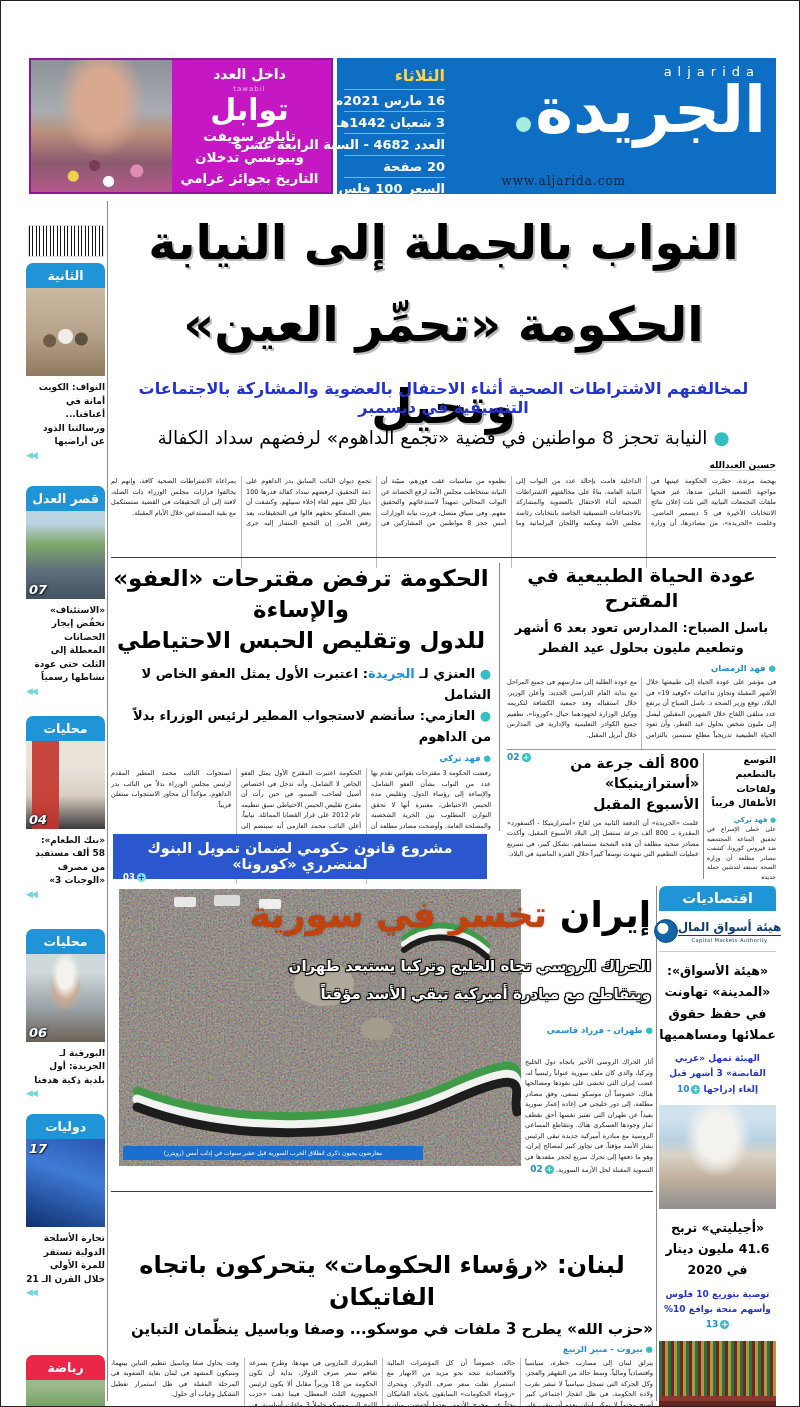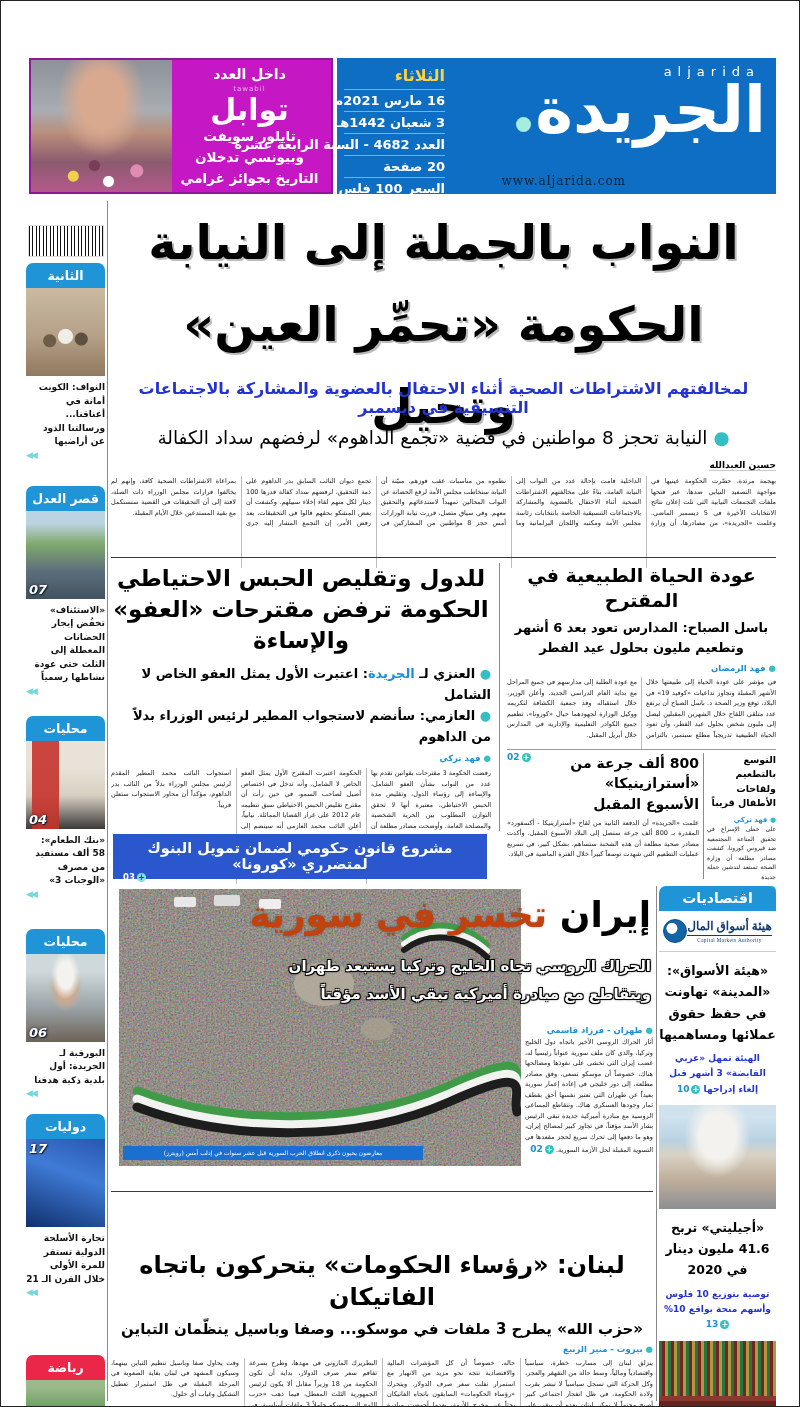--- a/index.html
+++ b/index.html
@@ -33,21 +33,21 @@
   .hline{position:absolute;height:0;border-top:1px solid #3a3a3a;}
   
   #barcode{left:27px;top:224px;width:74px;height:30px;background:repeating-linear-gradient(90deg,#111 0 1px,#fff 1px 3px,#111 3px 4px,#fff 4px 7px);border:1px solid #ddd;}
   
   #lead{left:110px;top:200px;width:665px;}
   .h1line{font-size:48px;font-weight:bold;color:#000;text-align:center;line-height:82px;height:82px;letter-spacing:-1px;text-shadow:2px 2px 0 #bbb;}
   .lead-sub{color:#2433cf;font-weight:bold;font-size:16px;text-align:center;margin-top:14px;}
   .lead-bullet{font-weight:normal;font-size:18.5px;color:#000;text-align:center;margin-top:10px;}
   .tealdot{color:#35bec4;}
   .lead-by{font-weight:bold;font-size:9px;text-align:right;margin-top:12px;border-bottom:1px solid #ccc;display:inline-block;}
-  .smallbody{font-size:6.5px;line-height:1.62;text-align:justify;color:#191919;direction:rtl;}
+  .smallbody{font-size:6.5px;line-height:1.62;text-align:justify;color:#191919;direction:rtl;margin-top:20px;}
   #lead-body{margin-top:4px;height:92px;column-count:5;column-gap:10px;column-rule:1px solid #bbb;overflow:hidden;}
   
   #mid-left{left:110px;top:562px;width:380px;}
   .h2line{font-size:23px;font-weight:bold;color:#000;text-align:center;line-height:1.35;}
   .mid-bullets{margin-top:8px;}
   .mbul{font-weight:bold;font-size:13px;text-align:right;line-height:1.6;}
   .brandblue{color:#1c8fd6;}
   .byline{font-weight:bold;font-size:8.5px;color:#1c8fd6;text-align:right;margin-top:6px;}
   #ml-body{margin-top:5px;height:116px;column-count:3;column-gap:10px;column-rule:1px solid #bbb;overflow:hidden;}
   #mid-right{left:506px;top:562px;width:269px;}
@@ -73,26 +73,26 @@
   #photo svg{display:block;}
   .caption{position:absolute;left:4px;bottom:6px;width:300px;background:#1b6fd0;color:#fff;font-size:6px;line-height:14px;height:14px;text-align:center;white-space:nowrap;overflow:hidden;}
   #iran-hl{right:148px;top:890px;width:470px;text-align:right;font-weight:bold;font-size:36px;line-height:1.35;}
   .hl-over{color:#c2410c;text-shadow:0 0 3px rgba(0,0,0,.35);}
   #iran-sub{right:148px;top:952px;width:430px;text-align:right;font-weight:bold;font-size:15px;line-height:1.85;color:#fff;text-shadow:-1px -1px 0 #000,1px -1px 0 #000,-1px 1px 0 #000,1px 1px 0 #000,0 0 3px #000;}
   #iran-by{left:524px;top:1018px;width:128px;}
   #iran-body{left:524px;top:1036px;width:128px;height:122px;overflow:hidden;}
   
   #leb{left:110px;top:1248px;width:542px;}
   .leb-h{font-size:24px;font-weight:bold;text-align:center;line-height:1.35;}
-  .leb-sub{font-size:15px;font-weight:bold;text-align:center;margin-top:6px;}
+  .leb-sub{font-size:15px;font-weight:bold;text-align:right;margin-top:6px;}
   #leb-body{margin-top:4px;height:100px;column-count:4;column-gap:10px;column-rule:1px solid #bbb;overflow:hidden;}
   
   #econ{left:658px;top:885px;width:117px;border-right:0;}
   .econ-tab{background:#1f95d8;color:#fff;font-weight:bold;font-size:14px;text-align:center;height:25px;line-height:25px;border-radius:7px 7px 0 0;}
-  .cma{display:flex;align-items:center;justify-content:center;gap:0;padding:8px 2px;border-bottom:1px solid #ccc;font-family:Liberation Serif, serif;}
+  .cma{display:flex;align-items:center;justify-content:center;gap:0;padding:8px 2px;border-bottom:1px solid #ccc;}
   .cma-ar{color:#123d73;font-weight:bold;font-size:12px;white-space:nowrap;}
   .cma-en{color:#123d73;font-size:5.2px;letter-spacing:.4px;border-top:1px solid #123d73;margin-top:1px;padding-top:1px;text-align:center;}
   .cma-circle{width:22px;height:22px;border-radius:50%;background:radial-gradient(circle at 36% 38%, #fff 26%, #1464a8 30%);border:1px solid #0d4b80;flex:none;}
   .ec-h{font-weight:bold;font-size:12.5px;text-align:center;line-height:1.7;margin-top:8px;}
   .ec-sub{color:#2433cf;font-weight:bold;font-size:9px;text-align:center;line-height:1.7;margin-top:6px;}
   .ec-ph{width:100%;height:104px;margin-top:8px;}
   .eph1{background:radial-gradient(ellipse at 50% 30%, #f4f2ee 22%, transparent 40%),linear-gradient(180deg,#cfe2ee 12%,#b9d2e2 34%,#d9d2c4 48%,#bfae9a 72%,#8d8f93 100%);}
   .eph2{height:120px;background:linear-gradient(180deg,rgba(0,0,0,.18),rgba(0,0,0,.18)),repeating-linear-gradient(90deg,#2e8f4e 0 3px,#8f2c2c 3px 6px,#d8b84a 6px 9px),repeating-linear-gradient(0deg,#a8453c 0 5px,#7e2c26 5px 10px);background-size:100% 100%,100% 46%,100% 54%;background-position:0 0,top,bottom;background-repeat:no-repeat;}
   
   #sidebar{left:25px;top:262px;width:79px;}
@@ -151,22 +151,22 @@
     <div class="h1line">الحكومة «تحمِّر العين» وتحيل</div>
     <div class="lead-sub">لمخالفتهم الاشتراطات الصحية أثناء الاحتفال بالعضوية والمشاركة بالاجتماعات التنسيقية في ديسمبر</div>
     <div class="lead-bullet"><span class="tealdot">●</span> <span>النيابة تحجز 8 مواطنين في قضية «تجمع الداهوم» لرفضهم سداد الكفالة</span></div>
     <div><span class="lead-by">حسين العبدالله</span></div>
     <div class="smallbody" id="lead-body">بهجمة مرتدة، حضّرت الحكومة عينيها في مواجهة التصعيد النيابي ضدها، عبر فتحها ملفات التجمعات النيابية التي تلت إعلان نتائج الانتخابات الأخيرة في 5 ديسمبر الماضي. وعلمت «الجريدة»، من مصادرها، أن وزارة الداخلية قامت بإحالة عدد من النواب إلى النيابة العامة، بناءً على مخالفتهم الاشتراطات الصحية أثناء الاحتفال بالعضوية والمشاركة بالاجتماعات التنسيقية الخاصة بانتخابات رئاسة مجلس الأمة ومكتبه واللجان البرلمانية وما نظموه من مناسبات عقب فوزهم، مبيّنة أن النيابة ستخاطب مجلس الأمة لرفع الحصانة عن النواب المحالين تمهيداً لاستدعائهم والتحقيق معهم. وفي سياق متصل، قررت نيابة الوزارات أمس حجز 8 مواطنين من المشاركين في تجمع ديوان النائب السابق بدر الداهوم على ذمة التحقيق، لرفضهم سداد كفالة قدرها 100 دينار لكل منهم لقاء إخلاء سبيلهم. وكشفت أن بعض المشكو بحقهم قالوا في التحقيقات، بعد رفض الأمر، إن التجمع المشار إليه جرى بمراعاة الاشتراطات الصحية كافة، وإنهم لم يخالفوا قرارات مجلس الوزراء ذات الصلة، لافتة إلى أن التحقيقات في القضية ستستكمل مع بقية المستدعين خلال الأيام المقبلة.</div>
   </div>
 
   <div class="hline" style="left:110px;top:556px;width:665px;"></div>
 
   <div class="abs" id="mid-left">
+    <div class="h2line">الحكومة ترفض مقترحات «العفو» والإساءة</div>
     <div class="h2line">للدول وتقليص الحبس الاحتياطي</div>
-    <div class="h2line">الحكومة ترفض مقترحات «العفو» والإساءة</div>
     <div class="mid-bullets">
       <div class="mbul"><span class="tealdot">●</span> <span>العنزي لـ </span><span class="brandblue">الجريدة</span><span>: اعتبرت الأول يمثل العفو الخاص لا الشامل</span></div>
       <div class="mbul"><span class="tealdot">●</span> <span>العازمي: سأنضم لاستجواب المطير لرئيس الوزراء بدلاً من الداهوم</span></div>
     </div>
     <div class="byline"><span class="tealdot">●</span> <span>فهد تركي</span></div>
     <div class="smallbody" id="ml-body">رفضت الحكومة 3 مقترحات بقوانين تقدم بها عدد من النواب بشأن العفو الشامل، والإساءة إلى رؤساء الدول، وتقليص مدة الحبس الاحتياطي، معتبرة أنها لا تحقق التوازن المطلوب بين الحرية الشخصية والمصلحة العامة. وأوضحت مصادر مطلعة أن الحكومة اعتبرت المقترح الأول يمثل العفو الخاص لا الشامل، وأنه تدخل في اختصاص أصيل لصاحب السمو، في حين رأت أن مقترح تقليص الحبس الاحتياطي سبق تنظيمه عام 2012 على غرار القضايا المماثلة. نيابياً، أعلن النائب محمد العازمي أنه سينضم إلى استجواب النائب محمد المطير المقدم لرئيس مجلس الوزراء بدلاً من النائب بدر الداهوم، مؤكداً أن محاور الاستجواب ستعلن قريباً.</div>
   </div>
 
   <div class="vline" style="left:498px;top:562px;height:268px;"></div>
 

